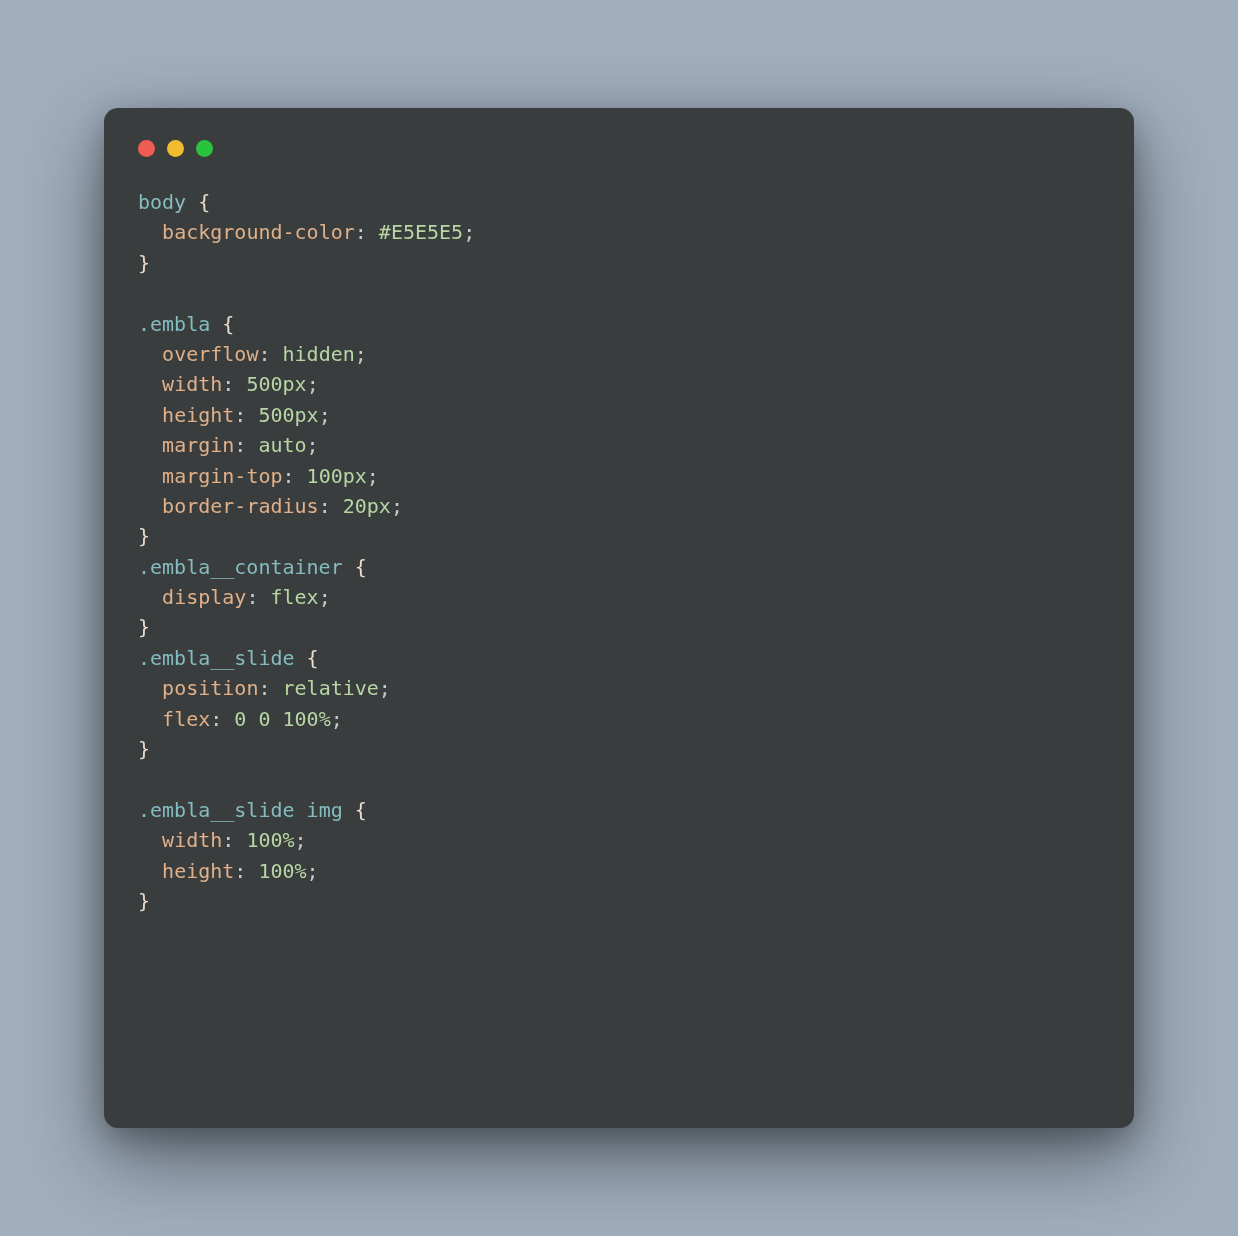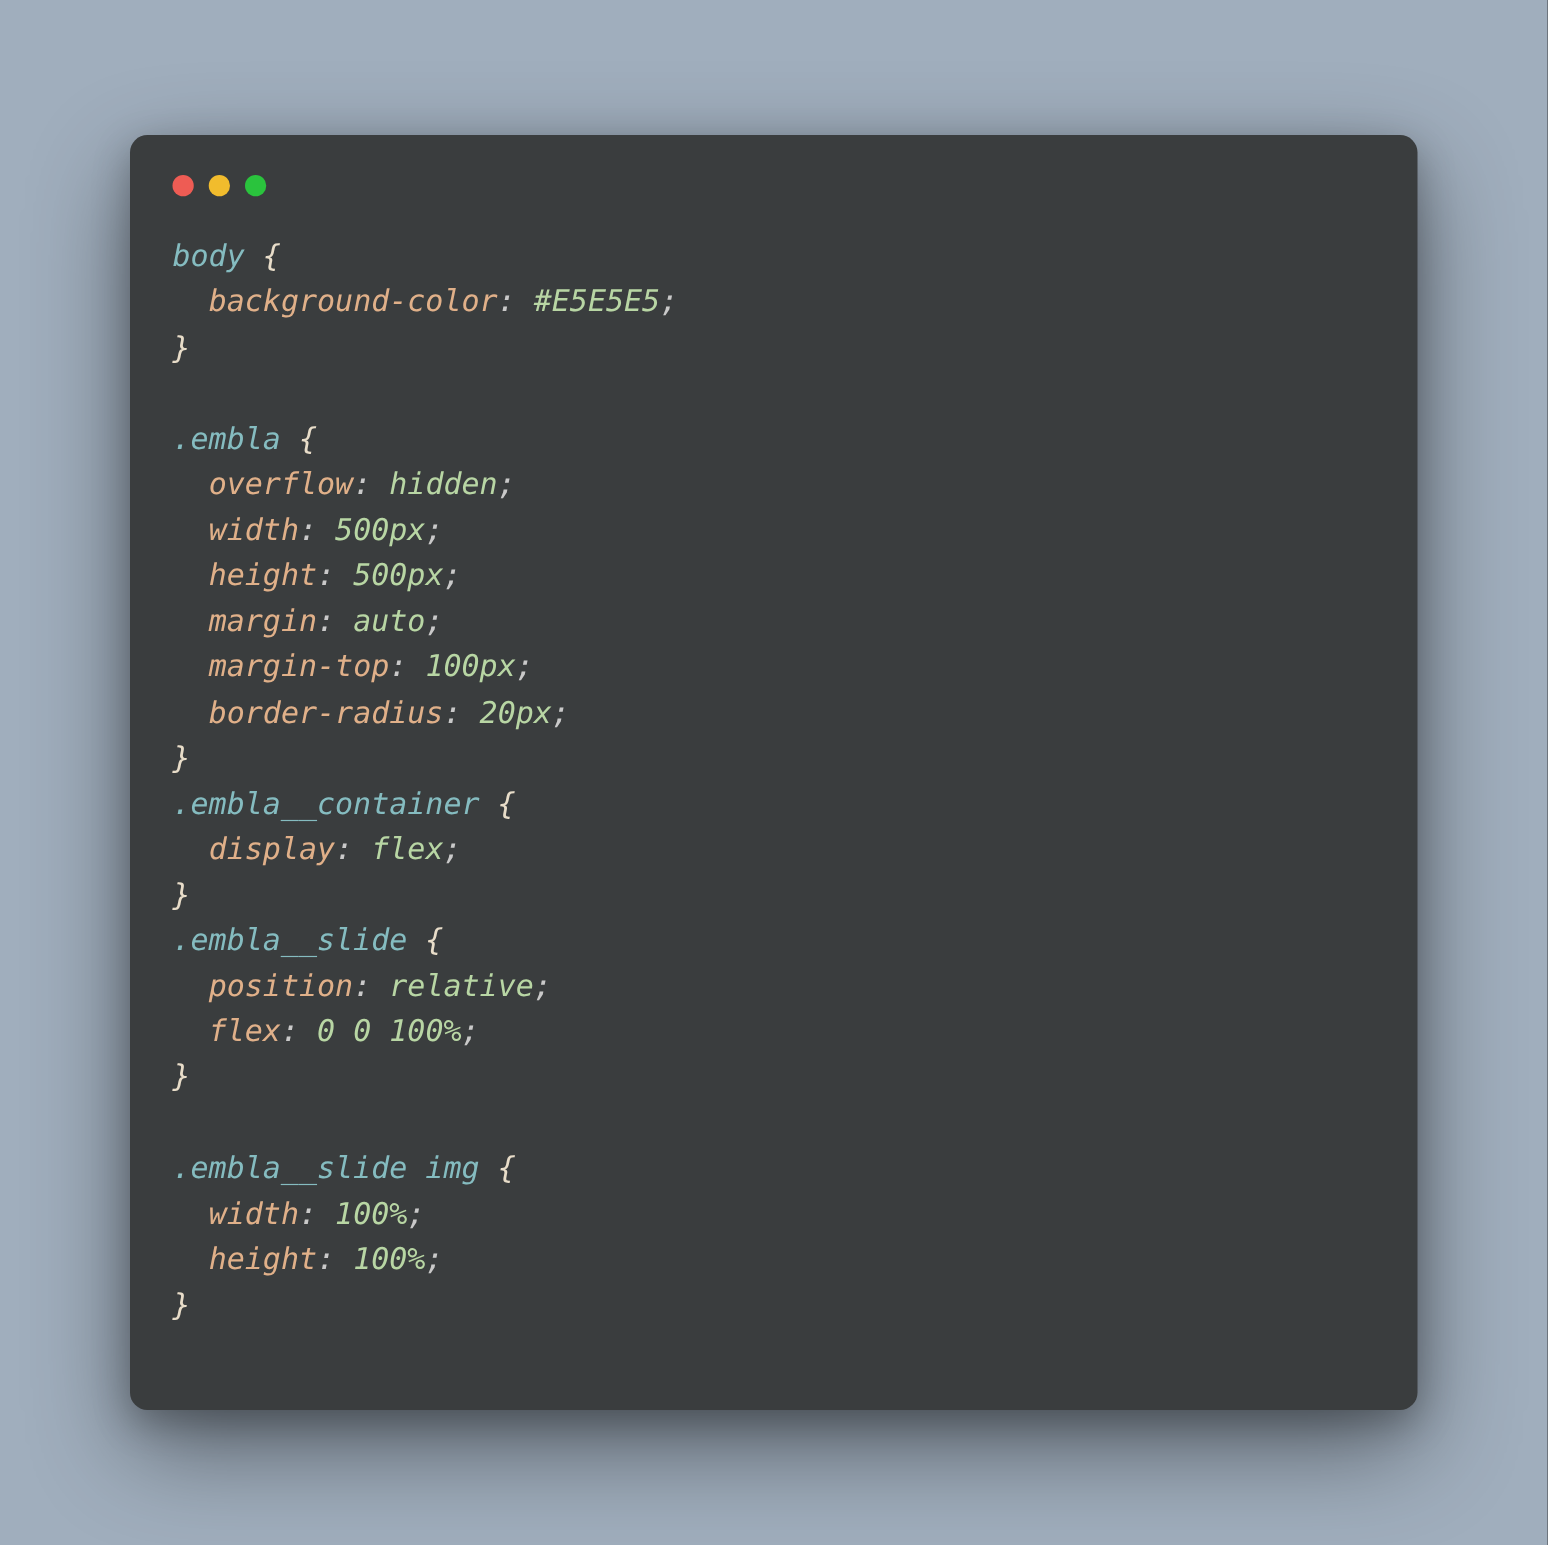--- a/index.html
+++ b/index.html
@@ -31,25 +31,24 @@
     }
     .dot {
       width: 17px;
       height: 17px;
       border-radius: 50%;
     }
     .dot.red { background: #ee5c54; }
     .dot.yellow { background: #f1bc2d; }
     .dot.green { background: #2ac33d; }
     .code {
-      font-size: 24px;
+      font-size: 20px;
       line-height: 1.52;
       white-space: pre;
       color: #e8ddc9;
-      font-style: italic;
     }
     .selector { color: #85bcc0; }
     .tag-sel { color: #85bcc0; }
     .brace { color: #e8ddc9; }
     .prop { color: #e0b089; }
     .punct { color: #c9c9c9; }
     .value { color: #b8d6a4; }
   </style>
 </head>
 <body>

